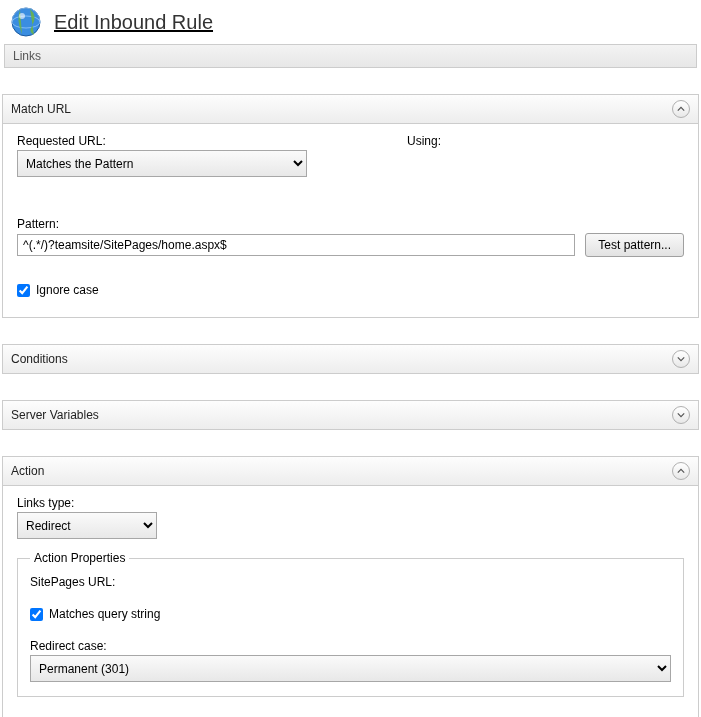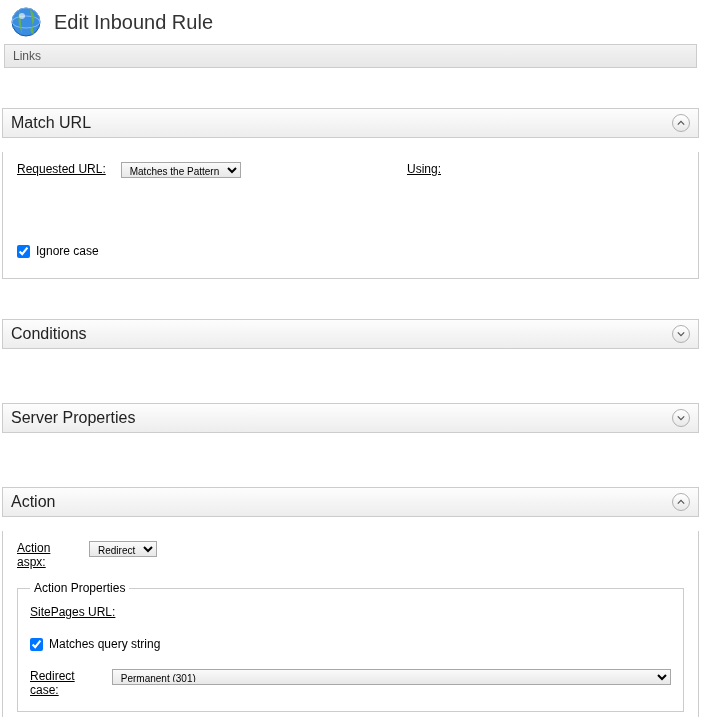--- a/index.html
+++ b/index.html
@@ -11,20 +11,21 @@
       padding: 0;
       background: #fff;
       width: 701px;
       font-size: 12px;
       color: #000;
     }
     .header {
       display: flex;
       align-items: center;
       padding: 6px 10px;
+      text-decoration: underline;
     }
     .header-icon {
       width: 32px;
       height: 32px;
       margin-right: 12px;
     }
     .header-title {
       font-size: 20px;
       color: #333;
     }
@@ -33,25 +34,25 @@
       border: 1px solid #ccc;
       padding: 4px 8px;
       color: #555;
       font-size: 12px;
       margin: 0 4px;
     }
     .section-header {
       background: linear-gradient(#fdfdfd, #ededed);
       border: 1px solid #ccc;
       padding: 5px 8px;
-      margin: 14px 2px;
+      margin: 0 2px;
       display: flex;
       align-items: center;
       justify-content: space-between;
-      font-size: 16px;
+      font-size: 12px;
     }
     .section-header .title {
       color: #222;
     }
     .expander {
       width: 18px;
       height: 18px;
       border-radius: 50%;
       border: 1px solid #b0b0b0;
       background: linear-gradient(#fff, #e8e8e8);
@@ -69,32 +70,32 @@
       border: 1px solid #ccc;
       border-top: none;
       margin: 0 2px;
     }
     .row {
       display: flex;
       gap: 100px;
     }
     .field {
       display: flex;
-      gap: 15px;
-      text-decoration: underline;
+      flex-direction: column;
+      gap: 2px;
     }
     label.plain {
       font-size: 12px;
     }
     select.win {
       border: 1px solid #a7a7a7;
       background: linear-gradient(#fafafa, #e8e8e8);
       padding: 2px 4px;
-      font-size: 10px;
-      height: 16px;
+      font-size: 12px;
+      height: 27px;
     }
     input[type="text"].win {
       border: 1px solid #a7a7a7;
       padding: 3px 5px;
       font-size: 12px;
       height: 22px;
     }
     button.win {
       border: 1px solid #a0a0a0;
       background: linear-gradient(#f8f8f8, #e2e2e2);
@@ -179,20 +180,27 @@
         <option>Matches the Pattern</option>
       </select>
     </div>
     <div class="field spacer">
       <label class="plain"><span>Using:</span></label>
     </div>
   </div>
 
   <div style="height:40px;"></div>
 
+  <div class="field">
+    <label class="plain">Pattern:</label>
+    <div class="pattern-row">
+      <input type="text" class="win" value="^(.*/)?teamsite/SitePages/home.aspx$" style="">
+      <button class="win">Test pattern...</button>
+    </div>
+  </div>
 
   <div class="gap-big"></div>
 
   <div class="checkbox-row">
     <input type="checkbox" checked="" style="">
     <label>Ignore case</label>
   </div>
   <div class="gap-v-s"></div>
 </div>
 
@@ -203,41 +211,41 @@
   <span class="expander">
     <svg viewBox="0 0 10 10">
         <path d="M1 3 L5 7 L9 3" fill="none" stroke="#555" stroke-width="1.5"></path>
       </svg>
   </span>
 </div>
 
 <div class="gap-big"></div>
 
 <div class="section-header">
-  <span class="title">Server Properties</span>
+  <span class="title">Server Variables</span>
   <span class="expander">
     <svg viewBox="0 0 10 10">
         <path d="M1 3 L5 7 L9 3" fill="none" stroke="#555" stroke-width="1.5"></path>
       </svg>
   </span>
 </div>
 
 <div class="gap-big"></div>
 
 <div class="section-header">
   <span class="title">Action</span>
   <span class="expander">
     <svg viewBox="0 0 10 10">
         <path d="M1 7 L5 3 L9 7" fill="none" stroke="#555" stroke-width="1.5"></path>
       </svg>
   </span>
 </div>
 <div class="section-body" style="border-bottom:none;">
   <div class="field" style="width:140px;">
-    <label class="plain">Action aspx:</label>
+    <label class="plain">Links type:</label>
     <select class="win">
       <option>Redirect</option>
     </select>
   </div>
 
   <fieldset class="group">
     <legend>Action Properties</legend>
 
     <div class="field">
       <label class="plain">SitePages URL:</label>

